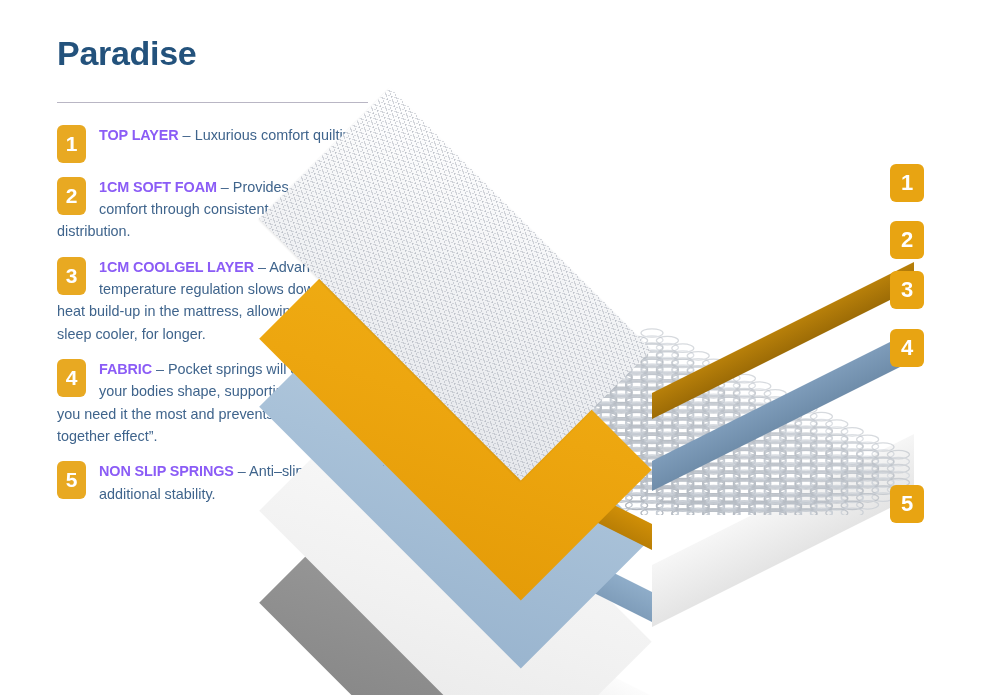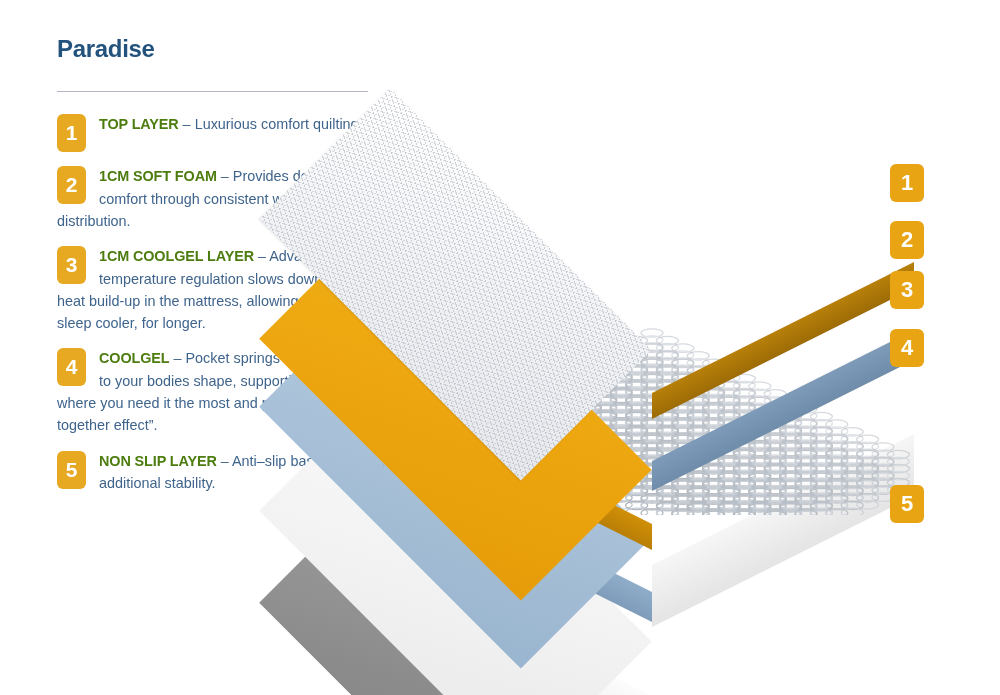--- a/index.html
+++ b/index.html
@@ -22,21 +22,21 @@
 
   
   #left-panel {
     position: absolute;
     left: 57px;
     top: 36px;
     width: 312px;
   }
 
   #page-title {
-    font-size: 24px;
+    font-size: 34px;
     font-weight: bold;
     color: #23527c;
     letter-spacing: -0.3px;
     line-height: 1.05;
     font-family: "Liberation Sans", sans-serif;
   }
 
   #title-divider {
     margin-top: 30px;
     width: 311px;
@@ -76,21 +76,21 @@
   .layer-text {
     font-size: 14.4px;
     line-height: 1.55;
     color: #3f648c;
     text-align: left;
     font-family: "Liberation Sans", sans-serif;
   }
 
   .layer-title {
     font-weight: bold;
-    color: #4d7c0f;
+    color: #8b5cf6;
     letter-spacing: -0.1px;
   }
 
   .layer-dash { color: #4a6b91; }
 
   
   #illustration {
     position: absolute;
     left: 380px;
     top: 80px;
@@ -258,26 +258,26 @@
         <p class="layer-text"><span class="layer-title">1CM SOFT FOAM</span><span class="layer-dash"> – </span><span>Provides deep comfort through consistent weight distribution.</span></p>
       </li>
 
       <li class="layer-item">
         <span class="layer-badge">3</span>
         <p class="layer-text"><span class="layer-title">1CM COOLGEL LAYER</span><span class="layer-dash"> – </span><span>Advanced temperature regulation slows down the heat build-up in the mattress, allowing you to sleep cooler, for longer.</span></p>
       </li>
 
       <li class="layer-item">
         <span class="layer-badge">4</span>
-        <p class="layer-text"><span class="layer-title">COOLGEL</span><span class="layer-dash"> – </span><span>Pocket springs will conform to your bodies shape, supporting you where you need it the most and prevents the “roll together effect”.</span></p>
+        <p class="layer-text"><span class="layer-title">FABRIC</span><span class="layer-dash"> – </span><span>Pocket springs will conform to your bodies shape, supporting you where you need it the most and prevents the “roll together effect”.</span></p>
       </li>
 
       <li class="layer-item">
         <span class="layer-badge">5</span>
-        <p class="layer-text"><span class="layer-title">NON SLIP LAYER</span><span class="layer-dash"> – </span><span>Anti–slip base for additional stability.</span></p>
+        <p class="layer-text"><span class="layer-title">NON SLIP SPRINGS</span><span class="layer-dash"> – </span><span>Anti–slip base for additional stability.</span></p>
       </li>
 
     </ul>
   </div>
 
   <div id="illustration">
     <div class="layer-stage">
 
       <div class="slab" id="slab-grey">
         <div class="top-face"></div>

